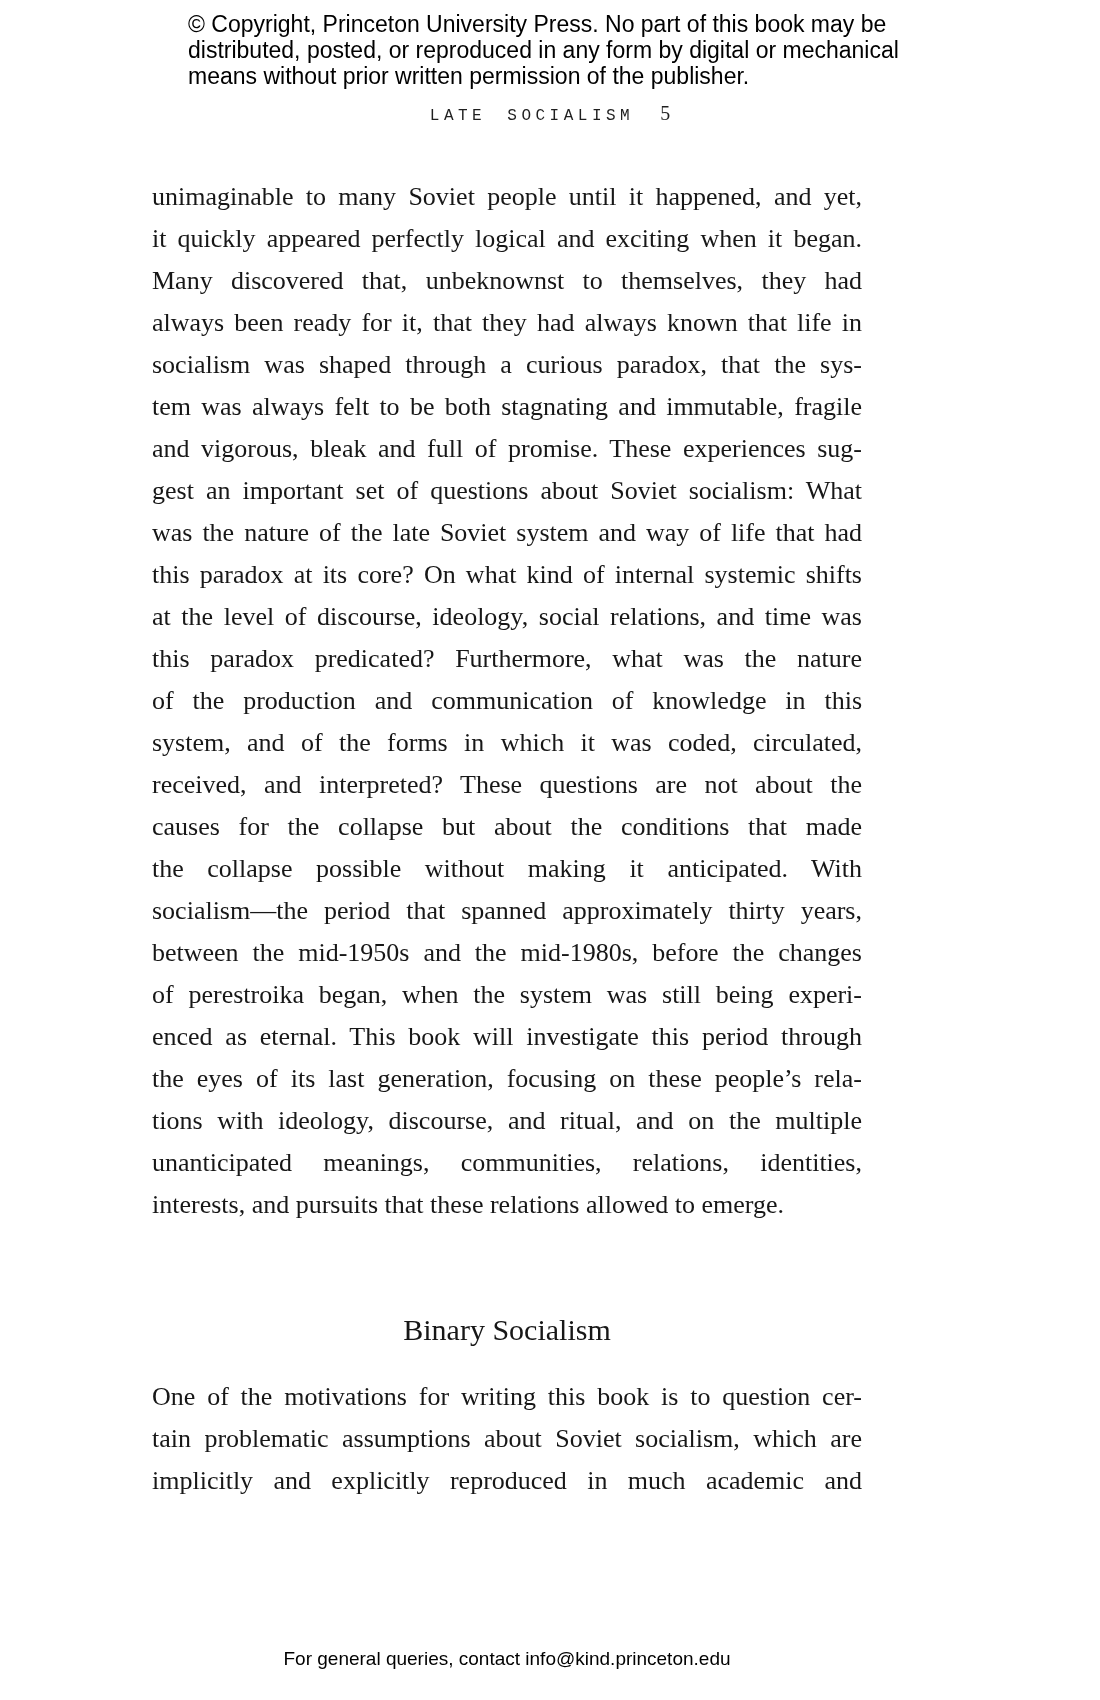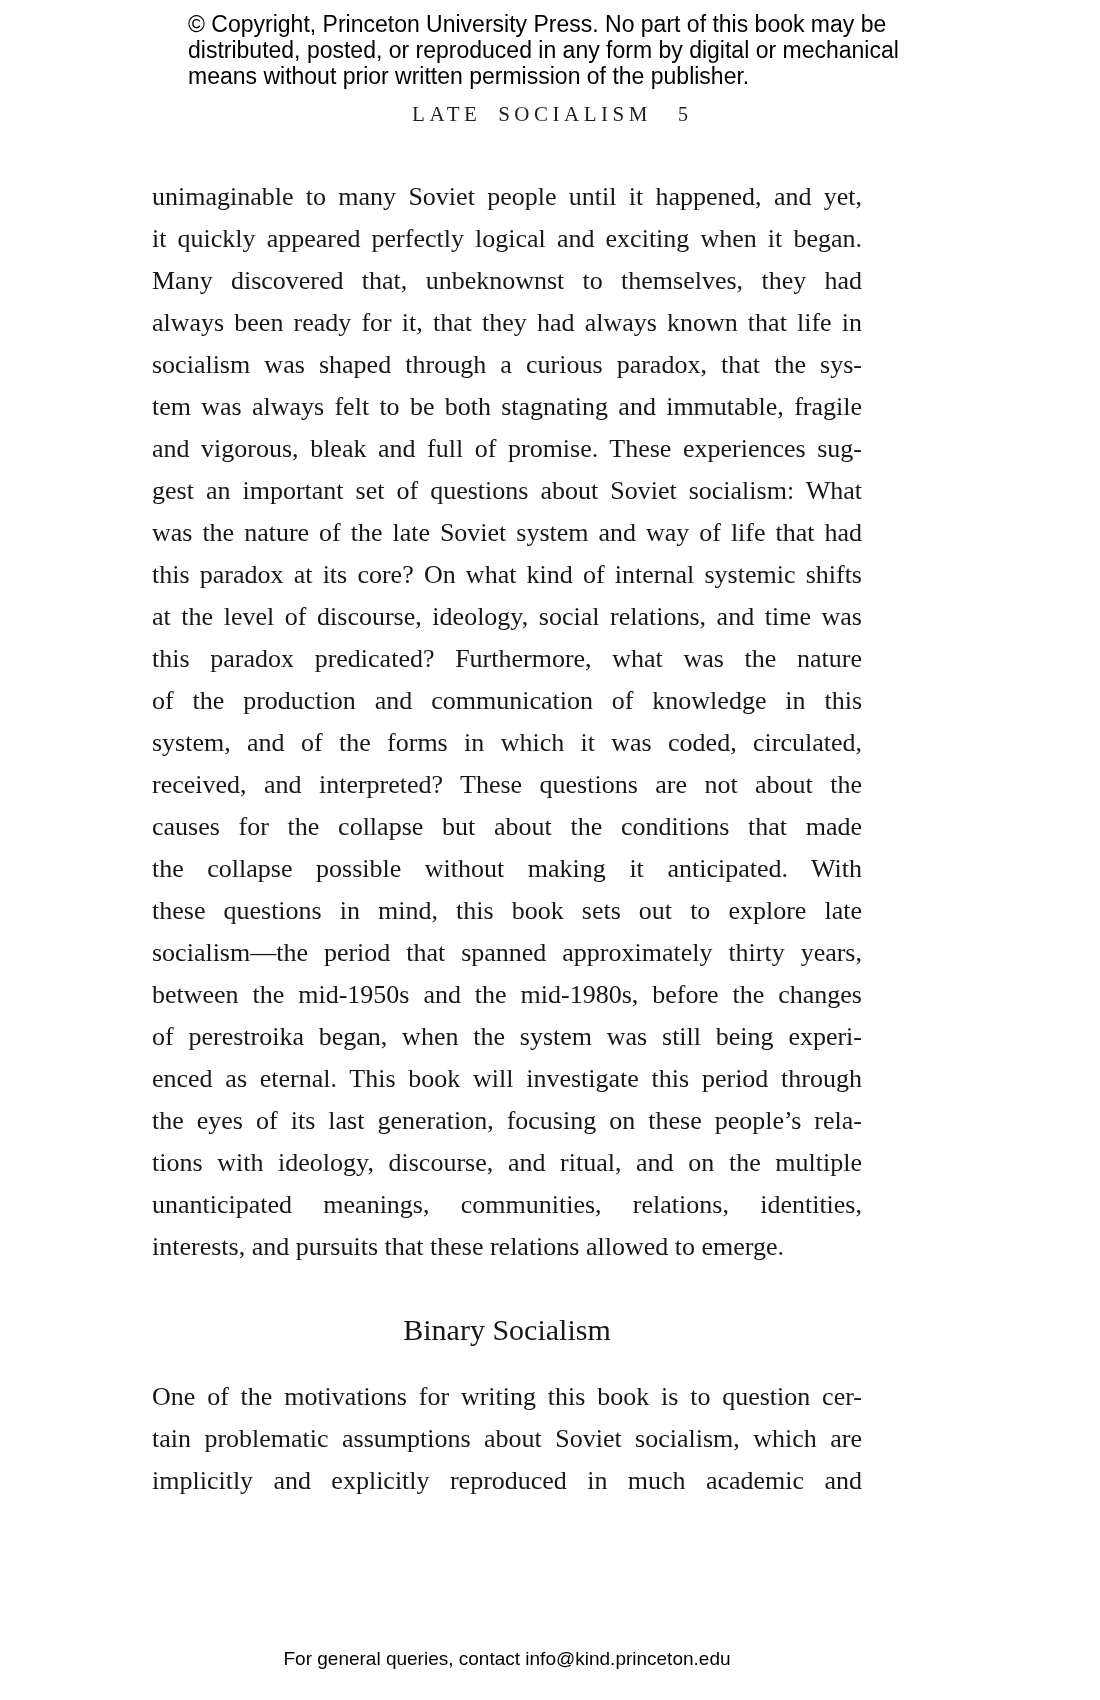--- a/index.html
+++ b/index.html
@@ -26,23 +26,24 @@
     position: absolute;
     top: 102px;
     left: 0;
     width: 1100px;
     text-align: center;
     font-family: "Liberation Serif", serif;
     color: #1f1f1f;
     white-space: nowrap;
   }
   .rh-title {
-    font-size: 21px;
+    font-size: 16px;
     letter-spacing: 4.5px;
     word-spacing: 7px;
+    font-family: Liberation Mono, monospace;
   }
   .rh-folio {
     font-size: 20px;
     margin-left: 26px;
     letter-spacing: 0;
   }
   
   .para {
     position: absolute;
     left: 152px;
@@ -114,21 +115,20 @@
     <div class="line">gest an important set of questions about Soviet socialism: What</div>
     <div class="line">was the nature of the late Soviet system and way of life that had</div>
     <div class="line">this paradox at its core? On what kind of internal systemic shifts</div>
     <div class="line">at the level of discourse, ideology, social relations, and time was</div>
     <div class="line">this paradox predicated? Furthermore, what was the nature</div>
     <div class="line">of the production and communication of knowledge in this</div>
     <div class="line">system, and of the forms in which it was coded, circulated,</div>
     <div class="line">received, and interpreted? These questions are not about the</div>
     <div class="line">causes for the collapse but about the conditions that made</div>
     <div class="line">the collapse possible without making it anticipated. With</div>
-    <div class="line">these questions in mind, this book sets out to explore late</div>
     <div class="line">socialism—the period that spanned approximately thirty years,</div>
     <div class="line">between the mid-1950s and the mid-1980s, before the changes</div>
     <div class="line">of perestroika began, when the system was still being experi-</div>
     <div class="line">enced as eternal. This book will investigate this period through</div>
     <div class="line">the eyes of its last generation, focusing on these people’s rela-</div>
     <div class="line">tions with ideology, discourse, and ritual, and on the multiple</div>
     <div class="line">unanticipated meanings, communities, relations, identities,</div>
     <div class="line last">interests, and pursuits that these relations allowed to emerge.</div>
   </div>
 

